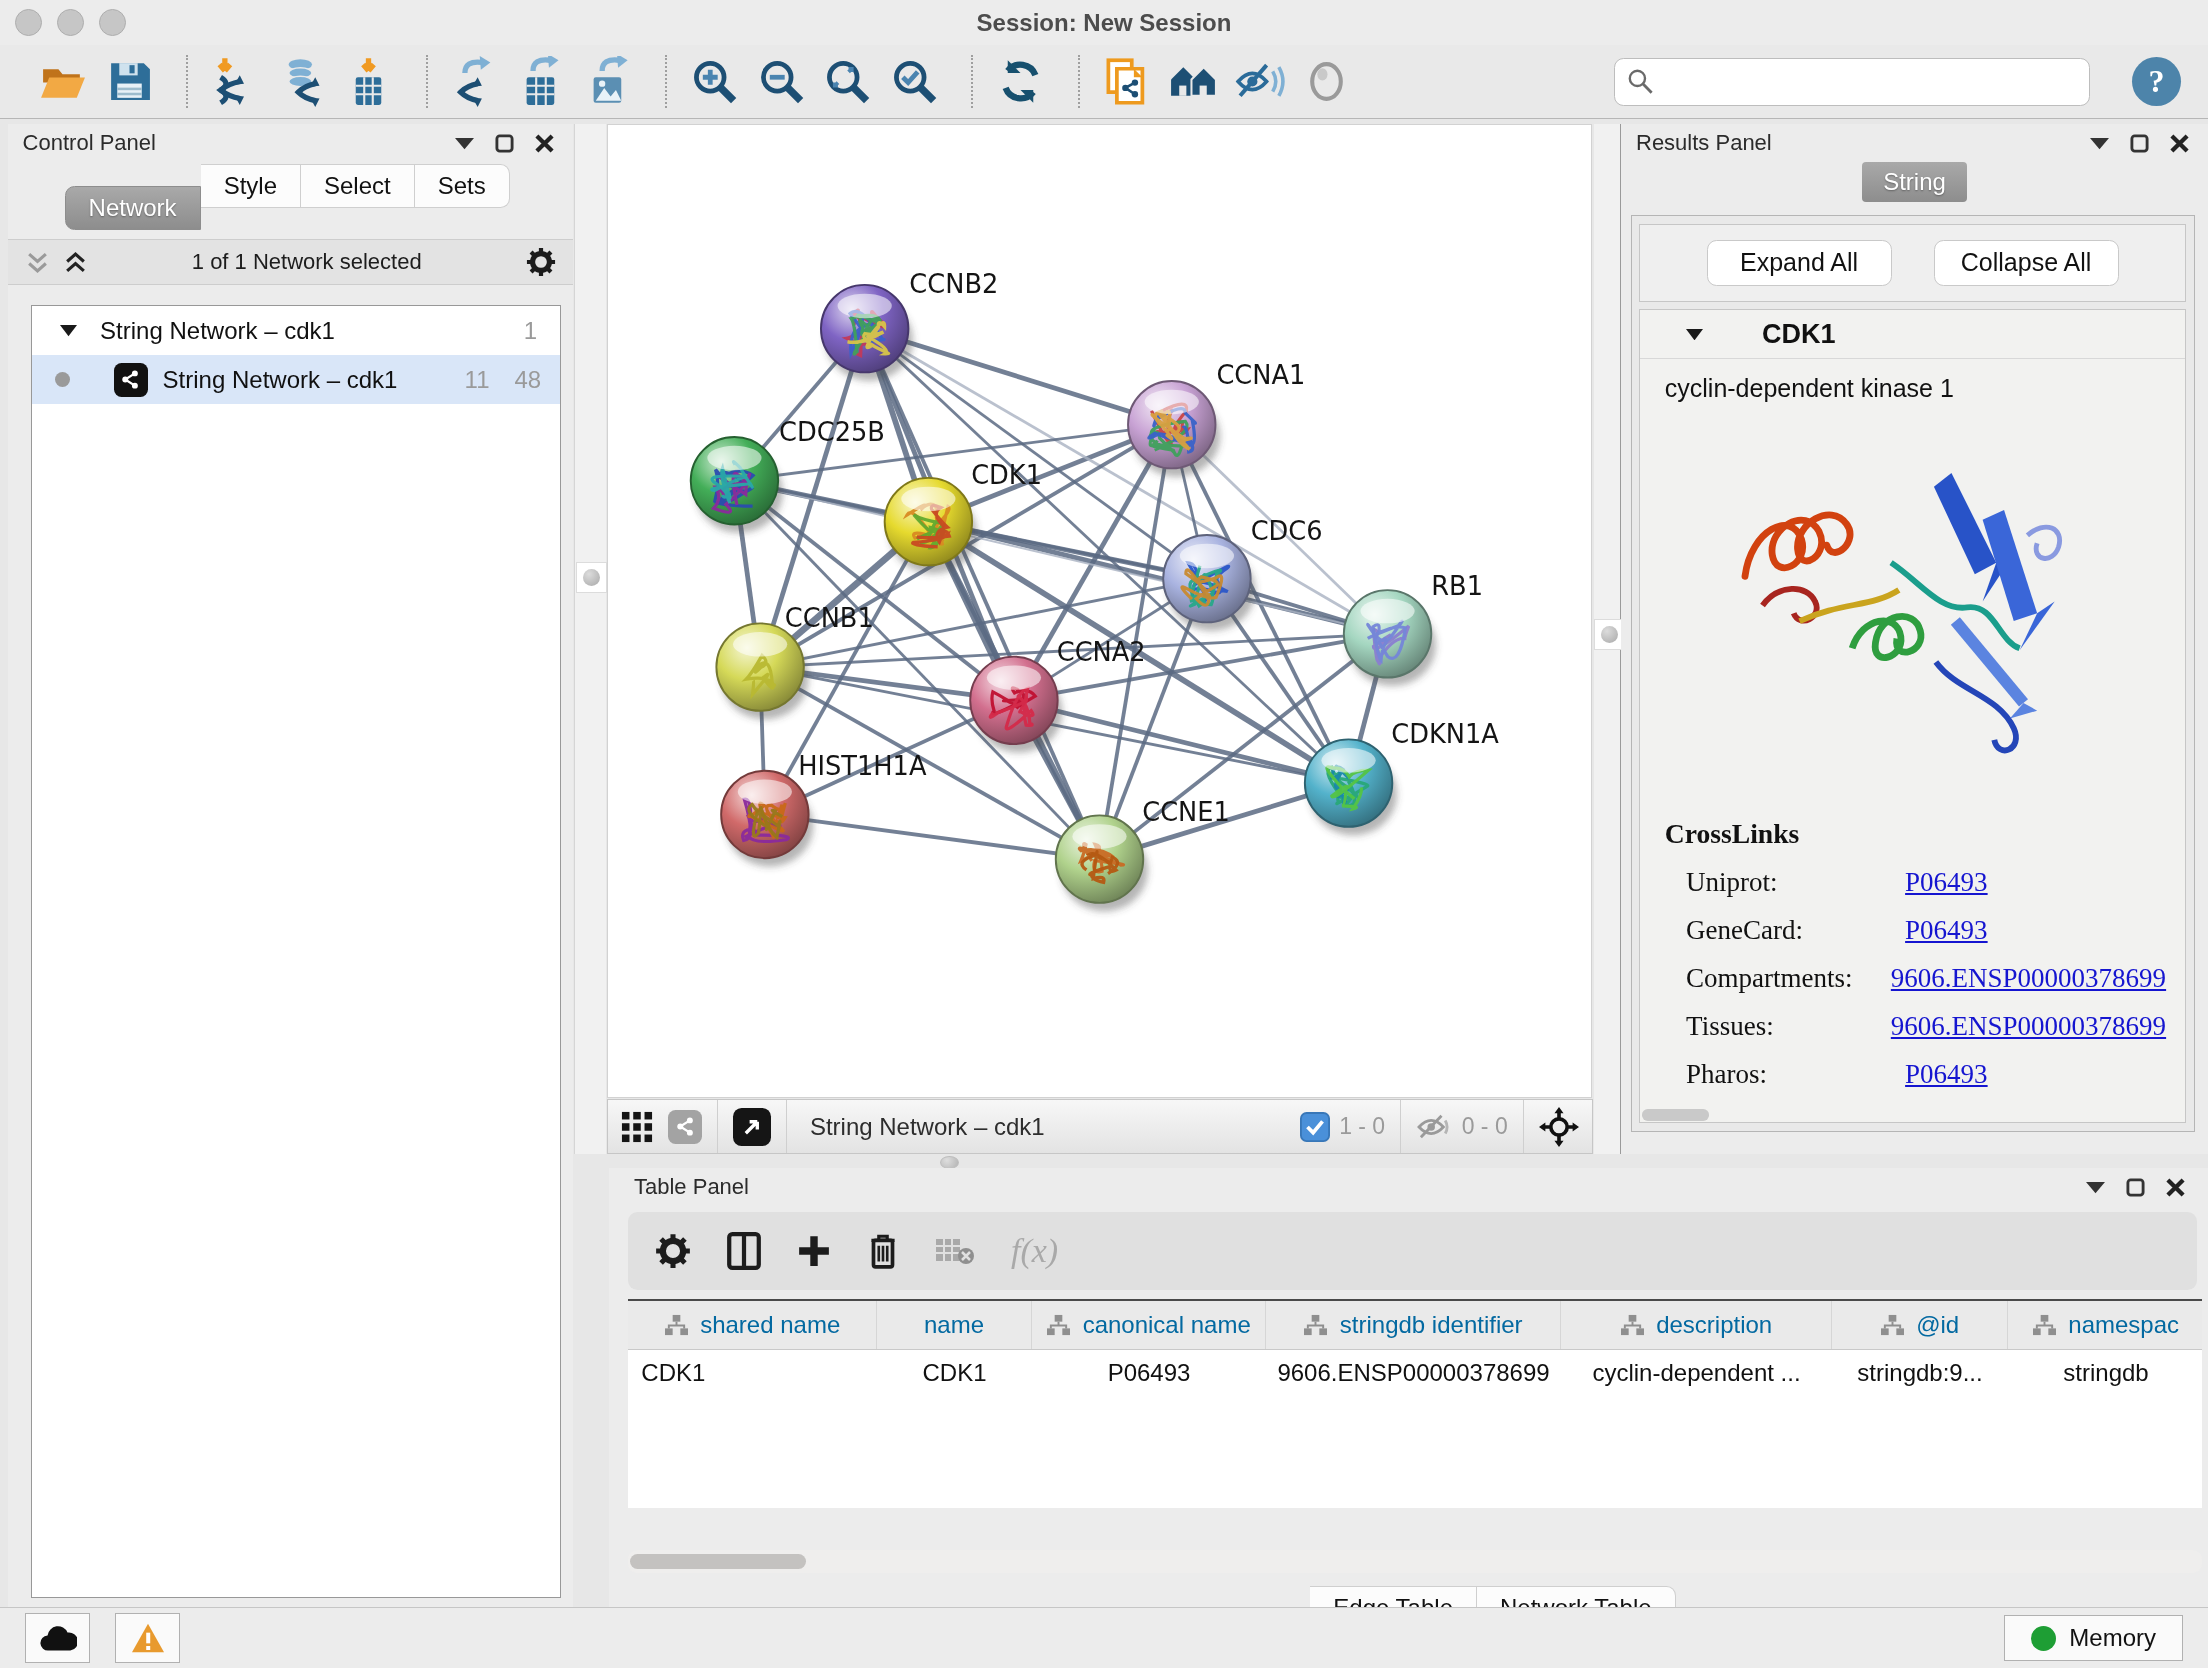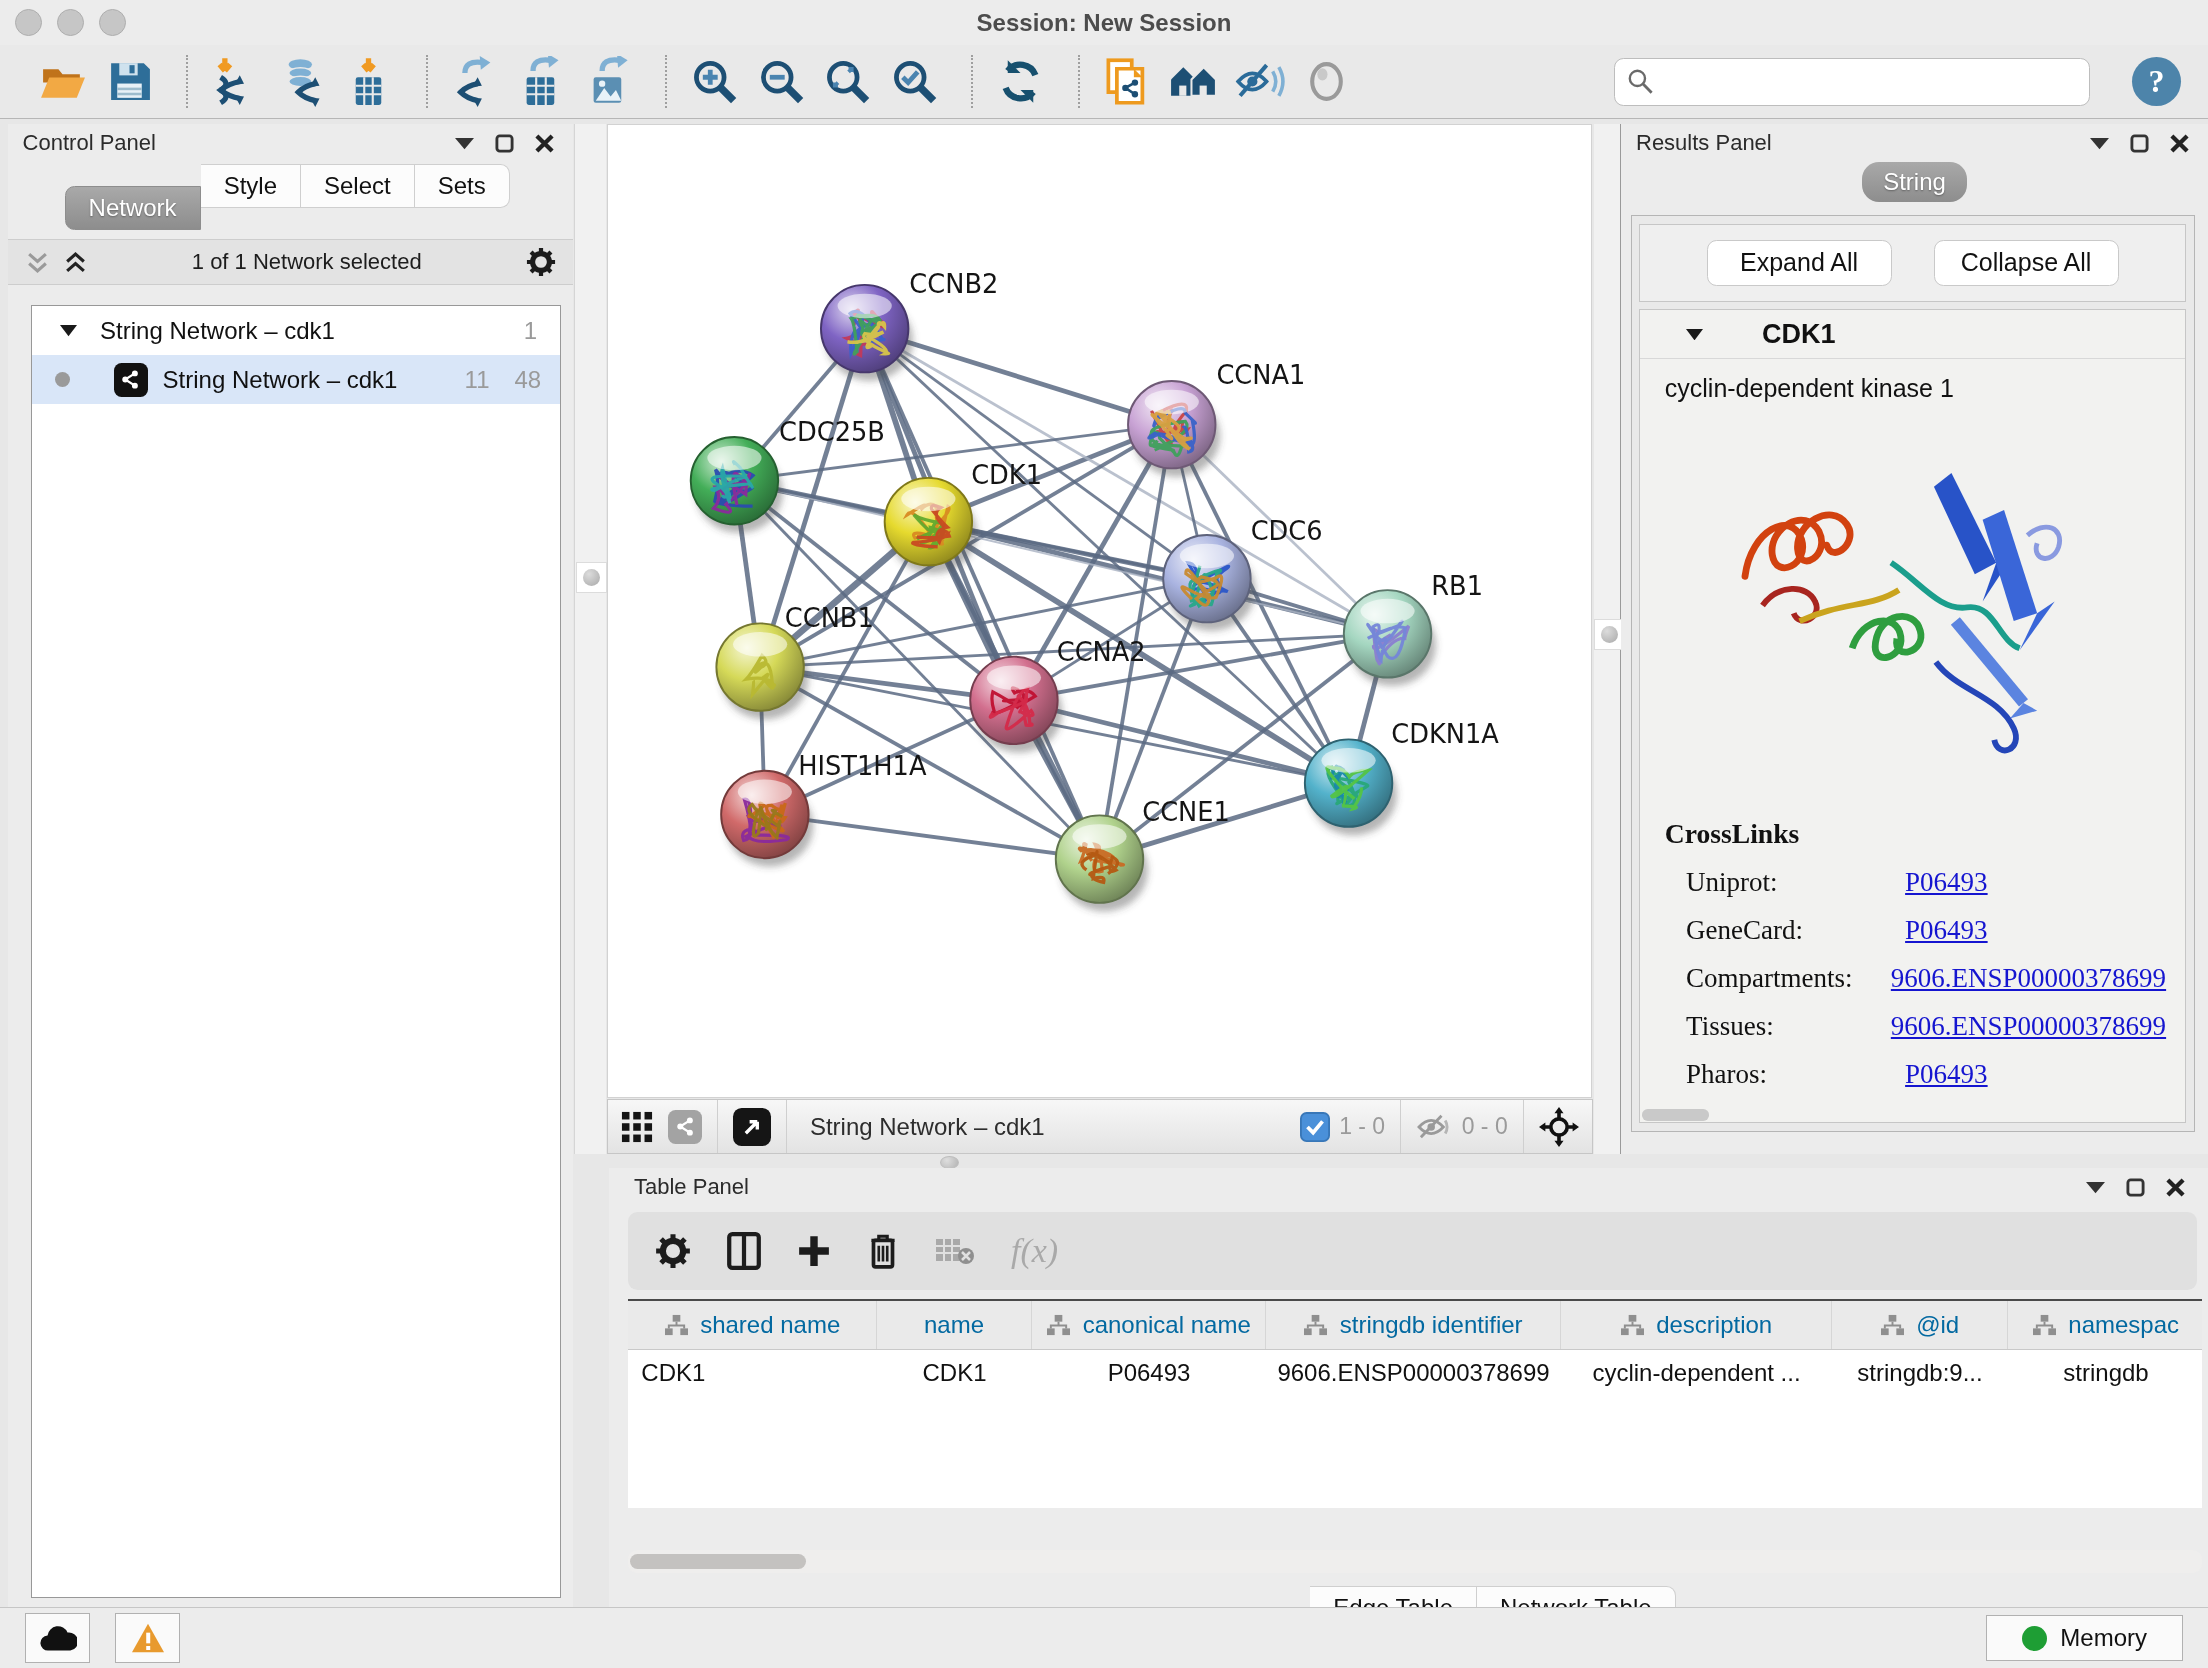--- a/index.html
+++ b/index.html
@@ -57,21 +57,21 @@
     background:linear-gradient(#f7f7f7,#e3e3e3);border:1px solid #c6c6c6;box-sizing:border-box;
     display:flex;align-items:center;padding:0 13.3px;}
   .nsb-sep{height:100%;border-left:1px solid #cfcfcf;margin:0 15px;}
   .nsb-title{font-size:24px;color:#2d2d2d;margin-left:7.6px;}
   .nsb-cnt{font-size:23px;color:#9a9a9a;margin-left:9.5px;}
   .graybadge{width:34px;height:34px;border-radius:7.6px;background:#a3a3a3;display:flex;align-items:center;justify-content:center;}
   .blackbadge{width:38px;height:38px;border-radius:8.6px;background:#151515;display:flex;align-items:center;justify-content:center;}
 
   
   .results-panel{position:absolute;left:1621px;top:124px;right:0;height:1042px;background:#ececec;}
-  .rtab{margin:0 auto;width:105px;height:40px;border-radius:17px;background:linear-gradient(#a9a9a9,#8d8d8d);
+  .rtab{margin:0 auto;width:105px;height:40px;border-radius:4px;background:linear-gradient(#a9a9a9,#8d8d8d);
     color:#fff;font-size:24px;display:flex;align-items:center;justify-content:center;text-shadow:0 1px 1.9px rgba(0,0,0,.35);}
   .rbox{position:absolute;left:9.5px;right:13.3px;top:91px;bottom:34px;border:1.9px solid #b5b5b5;background:#e9e9e9;
     padding:7.6px;box-sizing:border-box;display:flex;flex-direction:column;}
   .rbtnrow{border:1.9px solid #c6c6c6;background:#efefef;height:76px;display:flex;align-items:center;justify-content:center;gap:42px;flex:none;}
   .rbtn{width:183px;height:44px;background:#fff;border:1.9px solid #c9c9c9;border-radius:9.5px;
     font-size:25px;color:#111;display:flex;align-items:center;justify-content:center;}
   .rmain{margin-top:7.6px;border:1.9px solid #c6c6c6;background:#f2f2f0;flex:1;display:flex;flex-direction:column;position:relative;}
   .rghead{height:48px;display:flex;align-items:center;padding-left:46px;flex:none;}
   .rgname{font-size:27px;font-weight:bold;color:#111;margin-left:59px;}
   .rbody{flex:1;padding:9.5px 19px;border-top:1px solid #d8d8d8;}
@@ -102,21 +102,21 @@
   .td.left{justify-content:flex-start;padding-left:13.3px;}
   .hscroll{margin:42px 5.7px 0 19px;height:23px;background:#efeeed;border-radius:9.5px;position:relative;}
   .hthumb{position:absolute;left:1.9px;top:3.8px;width:176px;height:15px;border-radius:7.6px;background:#c4c2c0;}
   .tp-tabs{display:flex;justify-content:center;margin-top:13.3px;}
 
   
   .statusbar{position:absolute;left:0;right:0;bottom:0;height:61px;background:#ececec;border-top:1.9px solid #c6c6c6;
     display:flex;align-items:center;padding:0 25px;box-sizing:border-box;}
   .sbtn{width:63px;height:48px;background:#fafafa;border:1.9px solid #b1b1b1;display:flex;align-items:center;justify-content:center;margin-right:25px;}
   .membtn{margin-left:auto;height:44px;background:#fafafa;border:1.9px solid #b1b1b1;display:flex;align-items:center;
-    padding:0 35px;font-size:24px;color:#111;gap:13.3px;}
+    padding:0 26px;font-size:24px;color:#111;gap:13.3px;}
   .memdot{width:25px;height:25px;border-radius:50%;background:#1e9e34;}
 
   svg{display:block;}
   text{font-family:"DejaVu Sans","Liberation Sans",sans-serif;}
 </style>
 </head>
 <body>
 
 <div class="window">
 

